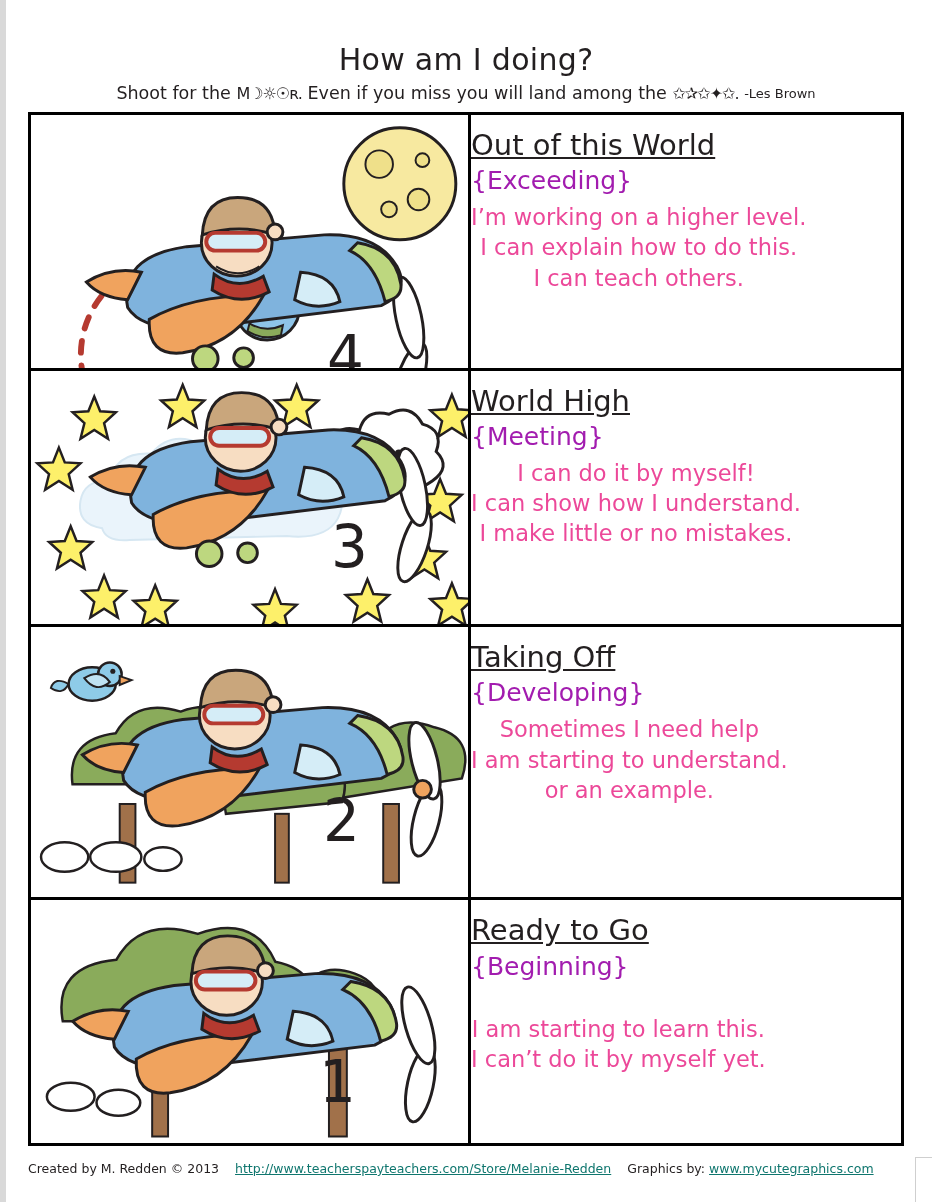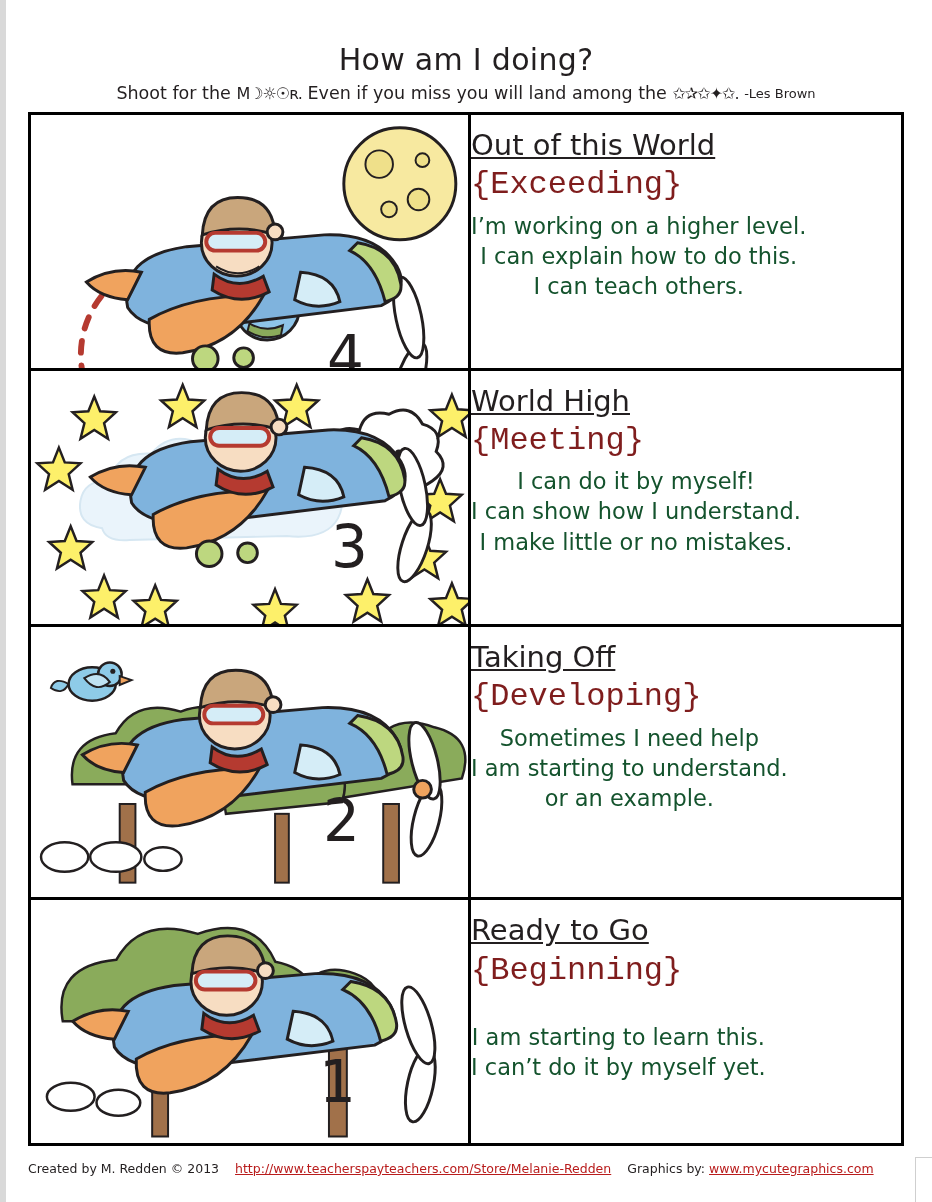--- a/index.html
+++ b/index.html
@@ -70,43 +70,42 @@
     background:#fff;
   }
   .lvl-title{
     font-size:29px;
     color:#231f20;
     text-decoration:underline;
     margin:4px 0 2px 0;
     line-height:1.15;
   }
   .lvl-sub{
-    font-size:32px;
-    color:#7f1d1d;
+    font-size:25px;
+    color:#a21caf;
     margin:2px 0 4px 0;
     line-height:1.2;
-    font-family:Liberation Mono, monospace;
   }
   .lvl-line{
     font-size:22.5px;
-    color:#14532d;
+    color:#ec4899;
     line-height:1.34;
     text-align:center;
     margin:0;
   }
   .lvl-lines{margin-top:2px;}
   .r4 .lvl-lines{margin-top:28px;}
   
   .footer{
     position:absolute;
     left:28px;right:20px;bottom:26px;
     font-size:12.5px;color:#231f20;
     text-align:left;
   }
-  .footer a{color:#b91c1c;}
+  .footer a{color:#0f766e;}
   .footer .gap{display:inline-block;width:12px;}
   
   .art{position:absolute;left:0;top:0;width:100%;height:100%;}
   .num{
     position:absolute;
     font-size:58px;
     color:#231f20;
     font-family:"DejaVu Sans", sans-serif;
   }
   

